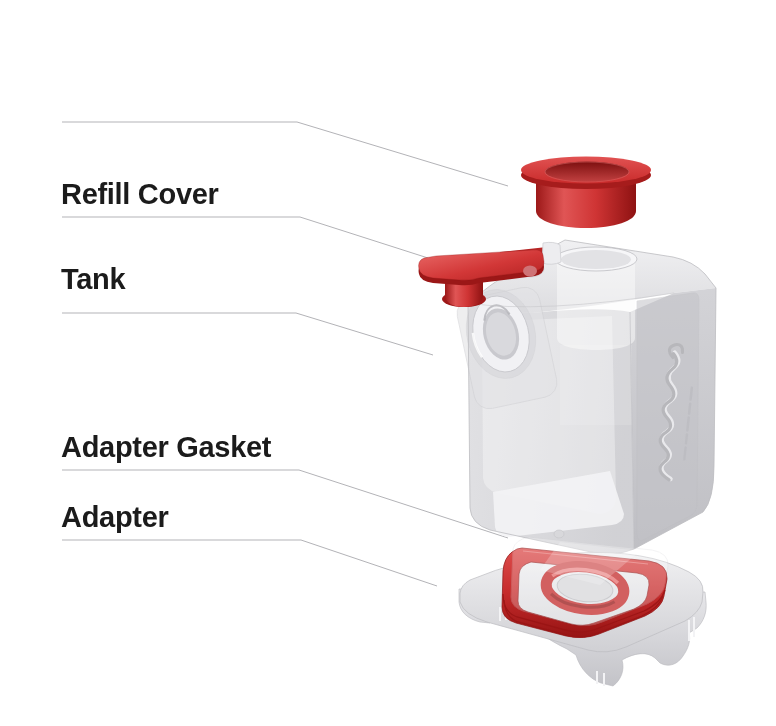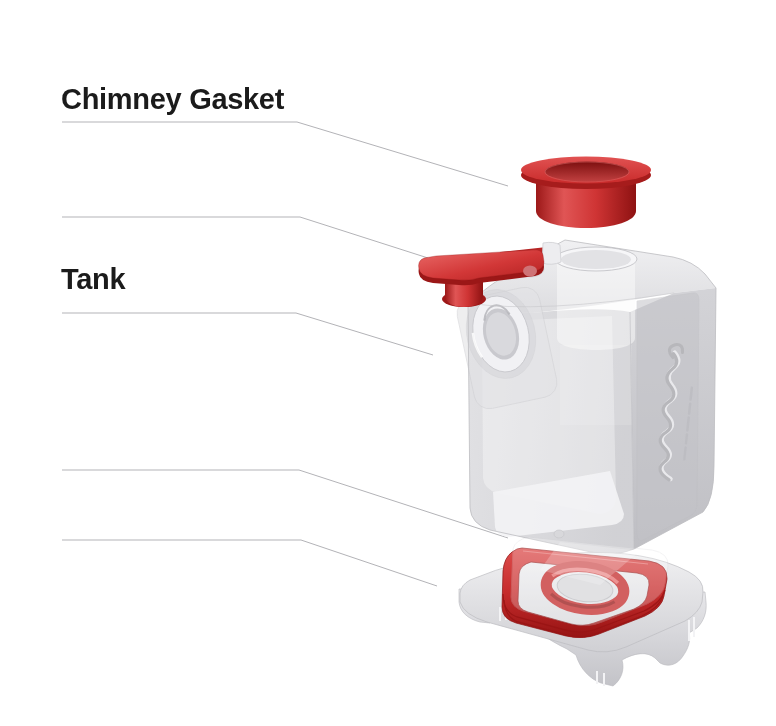--- a/index.html
+++ b/index.html
@@ -190,16 +190,18 @@
         <path d="M -34 -8 A 39 21 0 0 1 32 -9" stroke="#ea7674" stroke-width="3.5" fill="none" opacity="0.9"></path>
         <path d="M -33 10 A 39 21 0 0 0 31 10" stroke="#8e1111" stroke-width="3" fill="none" opacity="0.8"></path>
       </g>
 
       <path d="M 529 537 L 652 550 Q 669 553 668 566 L 665 584 Q 663 596 647 604 L 602 622 Q 588 628 572 624
                L 523 611 Q 511 607 511 597 L 513 549 Q 515 540 529 537 Z" fill="#ffffff" opacity="0.25" stroke="#d2d2d5" stroke-width="1"></path>
       <path d="M 560 542 L 640 551 L 600 585 L 540 570 Z" fill="#ffffff" opacity="0.22"></path>
     </g>
   </svg>
 
-  <div class="part-label" id="label-chimney-gasket">Chimney Gasket</div>
+  <div class="part-label" id="label-refill-cover">Refill Cover</div>
   <div class="part-label" id="label-tank">Tank</div>
+  <div class="part-label" id="label-adapter-gasket">Adapter Gasket</div>
+  <div class="part-label" id="label-adapter">Adapter</div>
 
 </div>
 
 </body></html>

